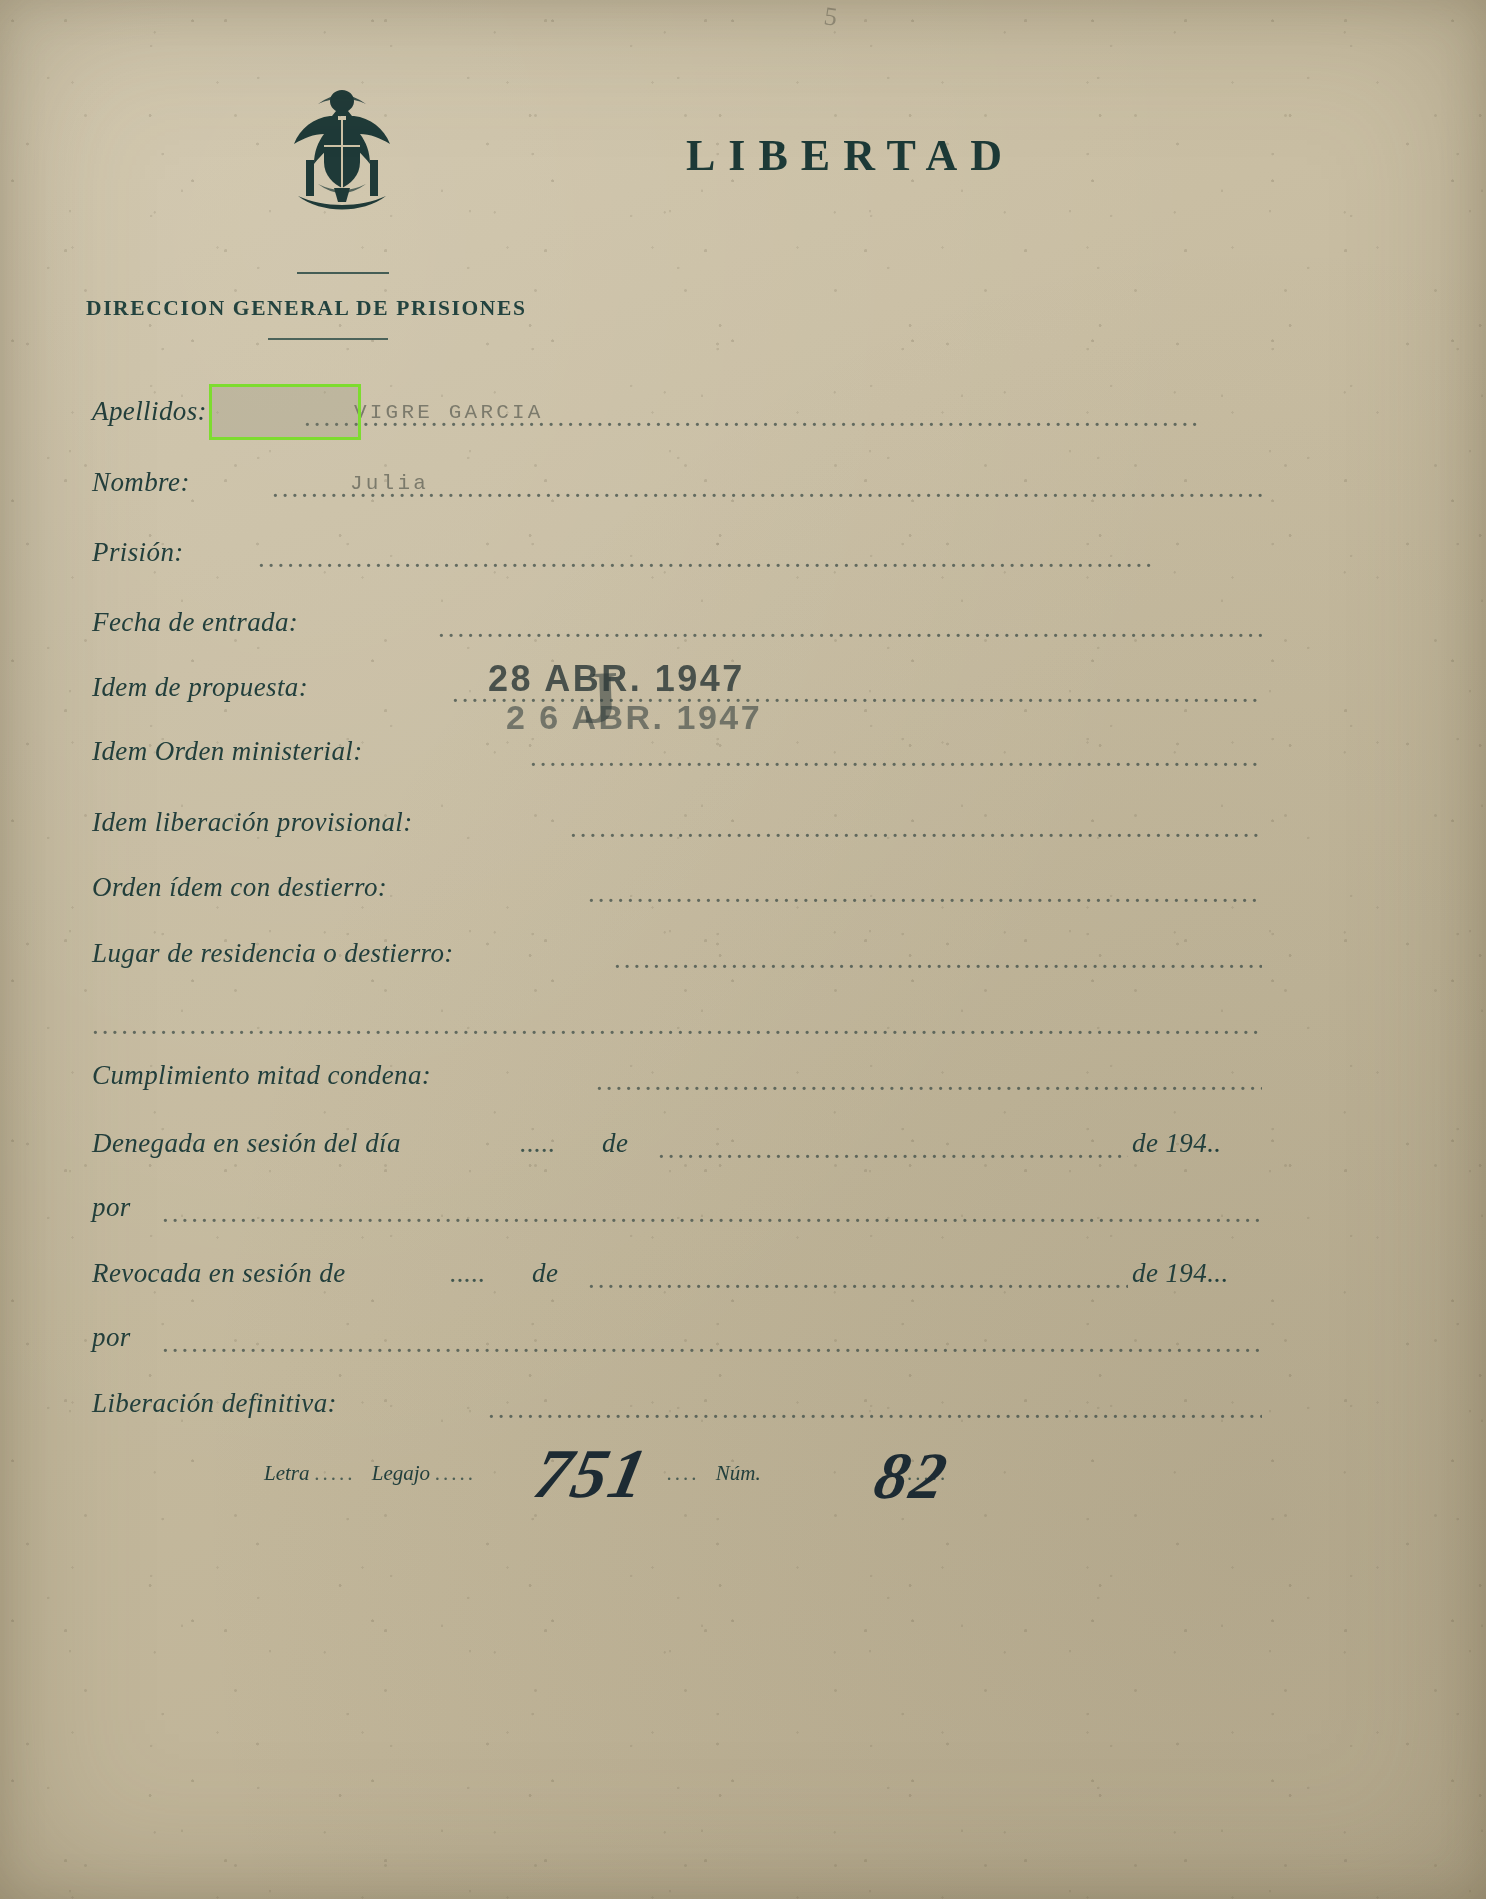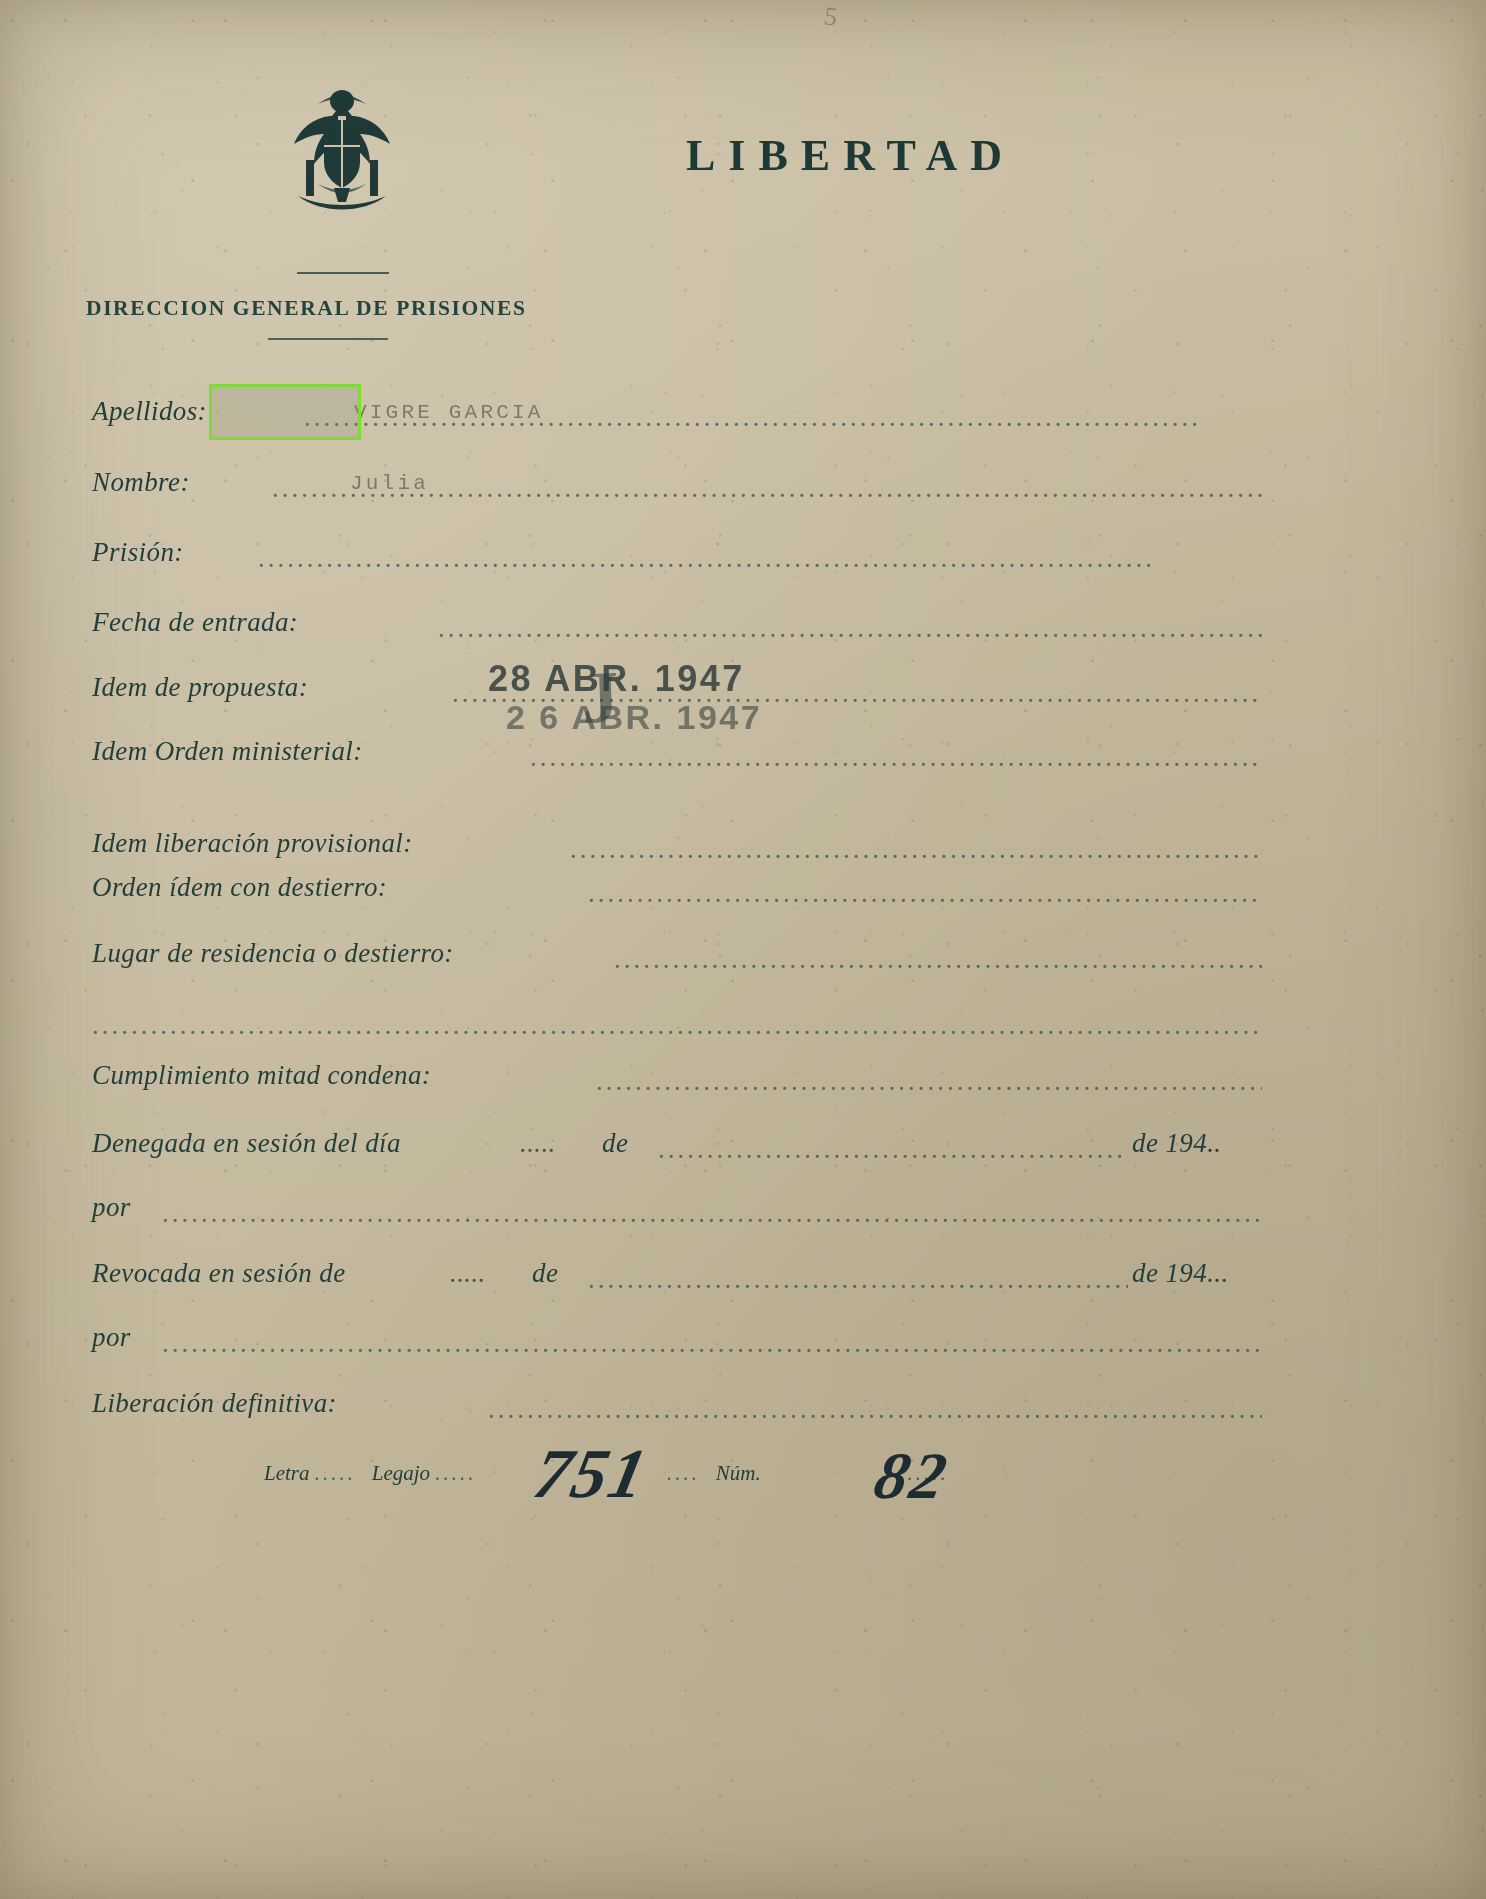--- a/index.html
+++ b/index.html
@@ -307,21 +307,21 @@
   <div class="row" style="top:672px">
     <span class="label">Idem de propuesta:</span>
     <span class="leader" style="left:360px; width:810px">........................................................................................................</span>
   </div>
 
   <div class="row" style="top:736px">
     <span class="label">Idem Orden ministerial:</span>
     <span class="leader" style="left:438px; width:732px">................................................................................................</span>
   </div>
 
-  <div class="row" style="top:828px">
+  <div class="row" style="top:807px">
     <span class="label">Idem liberación provisional:</span>
     <span class="leader" style="left:478px; width:692px">......................................................................................</span>
   </div>
 
   <div class="row" style="top:872px">
     <span class="label">Orden   ídem   con destierro:</span>
     <span class="leader" style="left:496px; width:674px">.......................................................................................</span>
   </div>
 
   <div class="row" style="top:938px">

